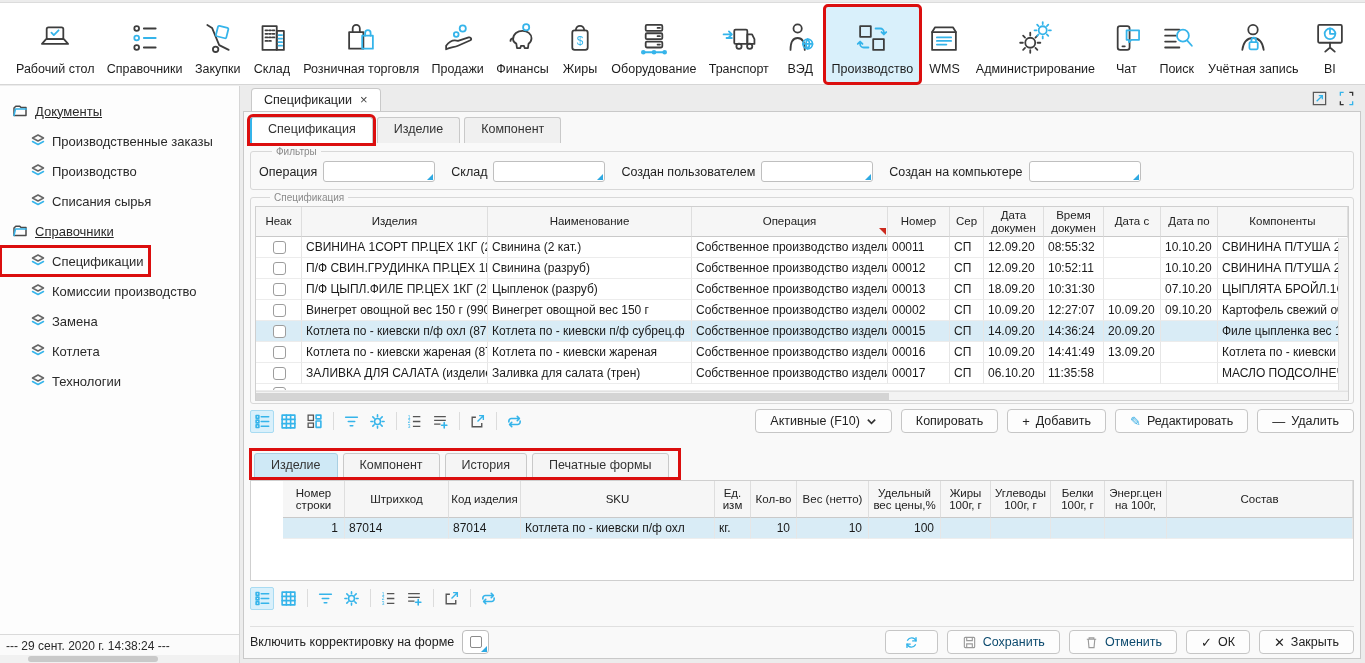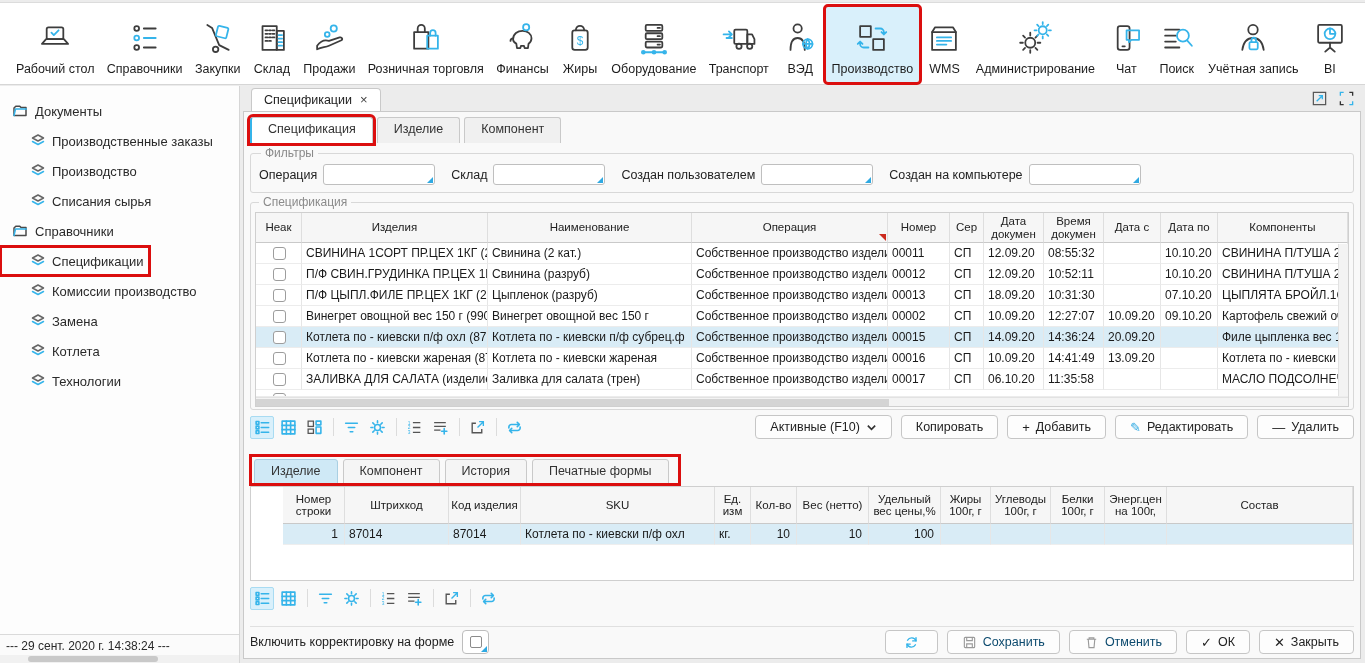--- a/index.html
+++ b/index.html
@@ -30,21 +30,21 @@
 
   
   .bodyrow { position:absolute; top:86px; left:0; right:0; bottom:0; display:flex; }
 
   
   .sidebar {
     width:240px; background:#fdfdfd; border-right:1px solid #d6d6d6;
     display:flex; flex-direction:column; padding-top:10px;
   }
   .tree { flex:1; overflow:hidden; }
-  .tgroup { display:flex; align-items:center; gap:7px; padding:7px 0 7px 12px; cursor:pointer; }
+  .tgroup { display:flex; align-items:center; gap:7px; padding:7px 0 7px 12px; cursor:pointer;text-decoration:underline; }
   .tgroup svg { width:16px; height:16px; }
   .titem-row { display:flex; align-items:center; gap:6px; padding:7px 0 7px 30px; cursor:pointer; }
   .titem-row svg { width:16px; height:16px; }
   .titem-row.annotated { outline:3px solid #db0e0e; outline-offset:-2px; width:150px; }
   .tlabel2 { font-size:13px; color:#2a2a2a; white-space:nowrap; }
   .sb-status { border-top:1px solid #dadada; padding:4px 6px 2px 6px; font-size:12px; color:#2a2a2a; background:#fbfbfb; white-space:nowrap;}
   .sb-scroll { height:8px; background:#f1f1f1; position:relative; }
   .sb-scroll .thumb { position:absolute; left:28px; top:1px; height:6px; width:130px; background:#c9c9c9; border-radius:3px; }
 
   
@@ -67,21 +67,21 @@
   .viewtabs { display:flex; height:26px; margin-bottom:3px; }
   .vtab {
     border:1px solid #c9c9c9; border-bottom:none; background:#f0f0f0; padding:4px 16px 0 16px;
     font-size:12.5px; margin-right:4px; border-radius:3px 3px 0 0; cursor:pointer; color:#333;
   }
   .vtab.active { background:#fff; border-left:2px solid #35b4ea; font-weight:400; }
   .vtab.annotated { outline:3px solid #db0e0e; outline-offset:0px; }
 
   
   fieldset { border:1px solid #d8d8d8; border-radius:3px; padding:3px 6px 5px 6px; background:transparent; }
-  legend { font-size:12px; color:#8a8a8a; padding:0 4px; margin-left:4px; }
+  legend { font-size:10px; color:#8a8a8a; padding:0 4px; margin-left:15px; }
 
   .filters-row { display:flex; align-items:center; gap:6px; padding:1px 0 2px 2px; }
   .filters-row label { font-size:12.5px; color:#222; white-space:nowrap; }
   .finput {
     width:112px; height:21px; border:1px solid #bfbfbf; border-radius:3px; background:#fff; position:relative;
     font-size:12px; padding:0 12px 0 4px; font-family:inherit;
   }
   .fwrap { position:relative; margin-right:10px; }
   .fwrap::after {
     content:''; position:absolute; right:2px; bottom:2px; width:0; height:0;
@@ -215,38 +215,38 @@
           <rect class="s" x="20" y="10" width="6" height="16"></rect>
           <path class="a" d="M21.5 13.5h3M21.5 16.5h3M21.5 19.5h3M21.5 22.5h3"></path>
         </svg>
       </span>
     <span class="tlabel">Склад</span>
   </div>
 
   <div class="titem">
     <span class="ticon">
         <svg viewBox="0 0 32 32">
-          <circle class="a" cx="20" cy="8" r="2.6"></circle>
-          <circle class="a" cx="14.5" cy="13" r="2"></circle>
-          <path class="s" d="M6 22.5c3-4 7-5 10-4l9-3c2-.5 3 1.6 1 2.6L16 22.5c-3 1.5-6 1-10 3z"></path>
-        </svg>
-      </span>
-    <span class="tlabel">Продажи</span>
-  </div>
-
-  <div class="titem">
-    <span class="ticon">
-        <svg viewBox="0 0 32 32">
           <path class="s" d="M6 11h12v14H6z"></path>
           <path class="s" d="M9 11V8a3 3 0 016 0v3"></path>
           <path class="a" d="M17 14h9v11h-9z"></path>
           <path class="a" d="M19.5 14v-2.3a2.3 2.3 0 014.6 0V14"></path>
         </svg>
       </span>
     <span class="tlabel">Розничная торговля</span>
+  </div>
+
+  <div class="titem">
+    <span class="ticon">
+        <svg viewBox="0 0 32 32">
+          <circle class="a" cx="20" cy="8" r="2.6"></circle>
+          <circle class="a" cx="14.5" cy="13" r="2"></circle>
+          <path class="s" d="M6 22.5c3-4 7-5 10-4l9-3c2-.5 3 1.6 1 2.6L16 22.5c-3 1.5-6 1-10 3z"></path>
+        </svg>
+      </span>
+    <span class="tlabel">Продажи</span>
   </div>
 
   <div class="titem">
     <span class="ticon">
         <svg viewBox="0 0 32 32">
           <path class="s" d="M8.5 17c0-4.5 3.8-7 8-7 4 0 7.5 2.4 7.5 6.3 0 2-1 3.6-2.5 4.6l-.5 3.6h-2.8l-.5-1.8h-2.6l-.5 1.8h-2.8l-.6-3.8c-1.8-.8-2.7-2-2.7-3.7z"></path>
           <path class="s" d="M8.5 16.3c-1.5 0-2.2 1-2.2 2.2"></path>
           <circle class="a" cx="19.5" cy="7" r="2.6"></circle>
         </svg>
       </span>

